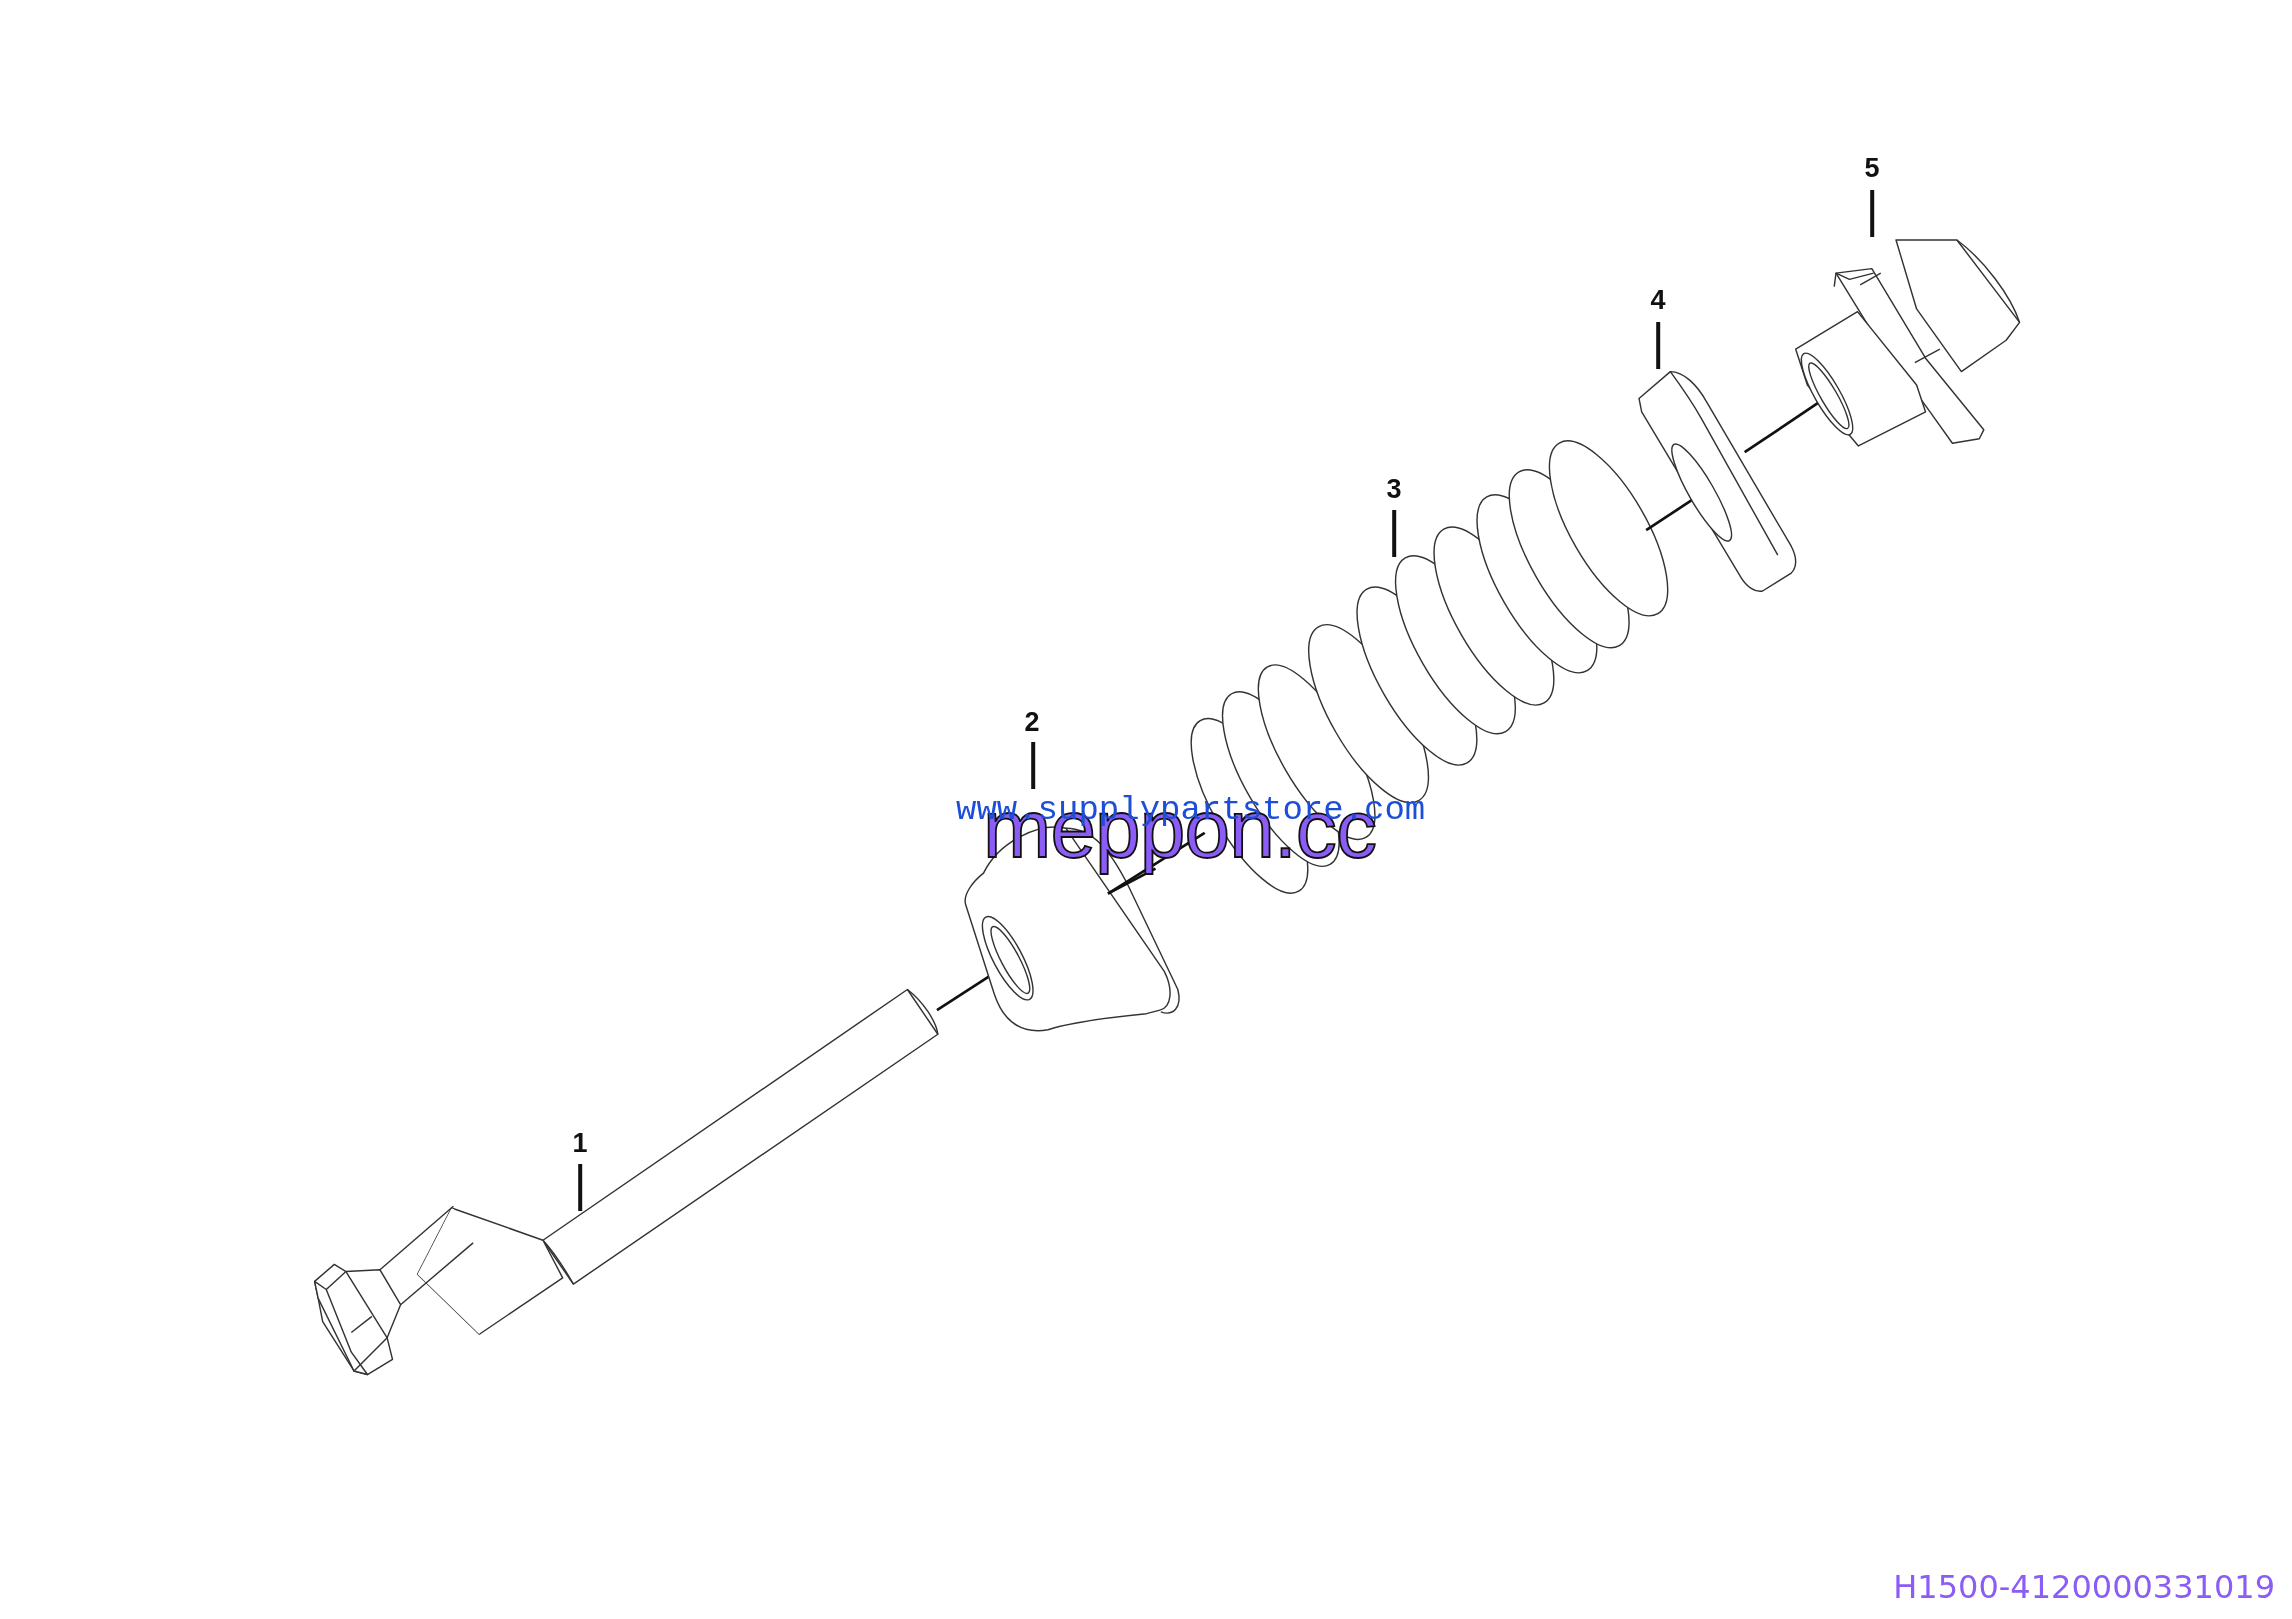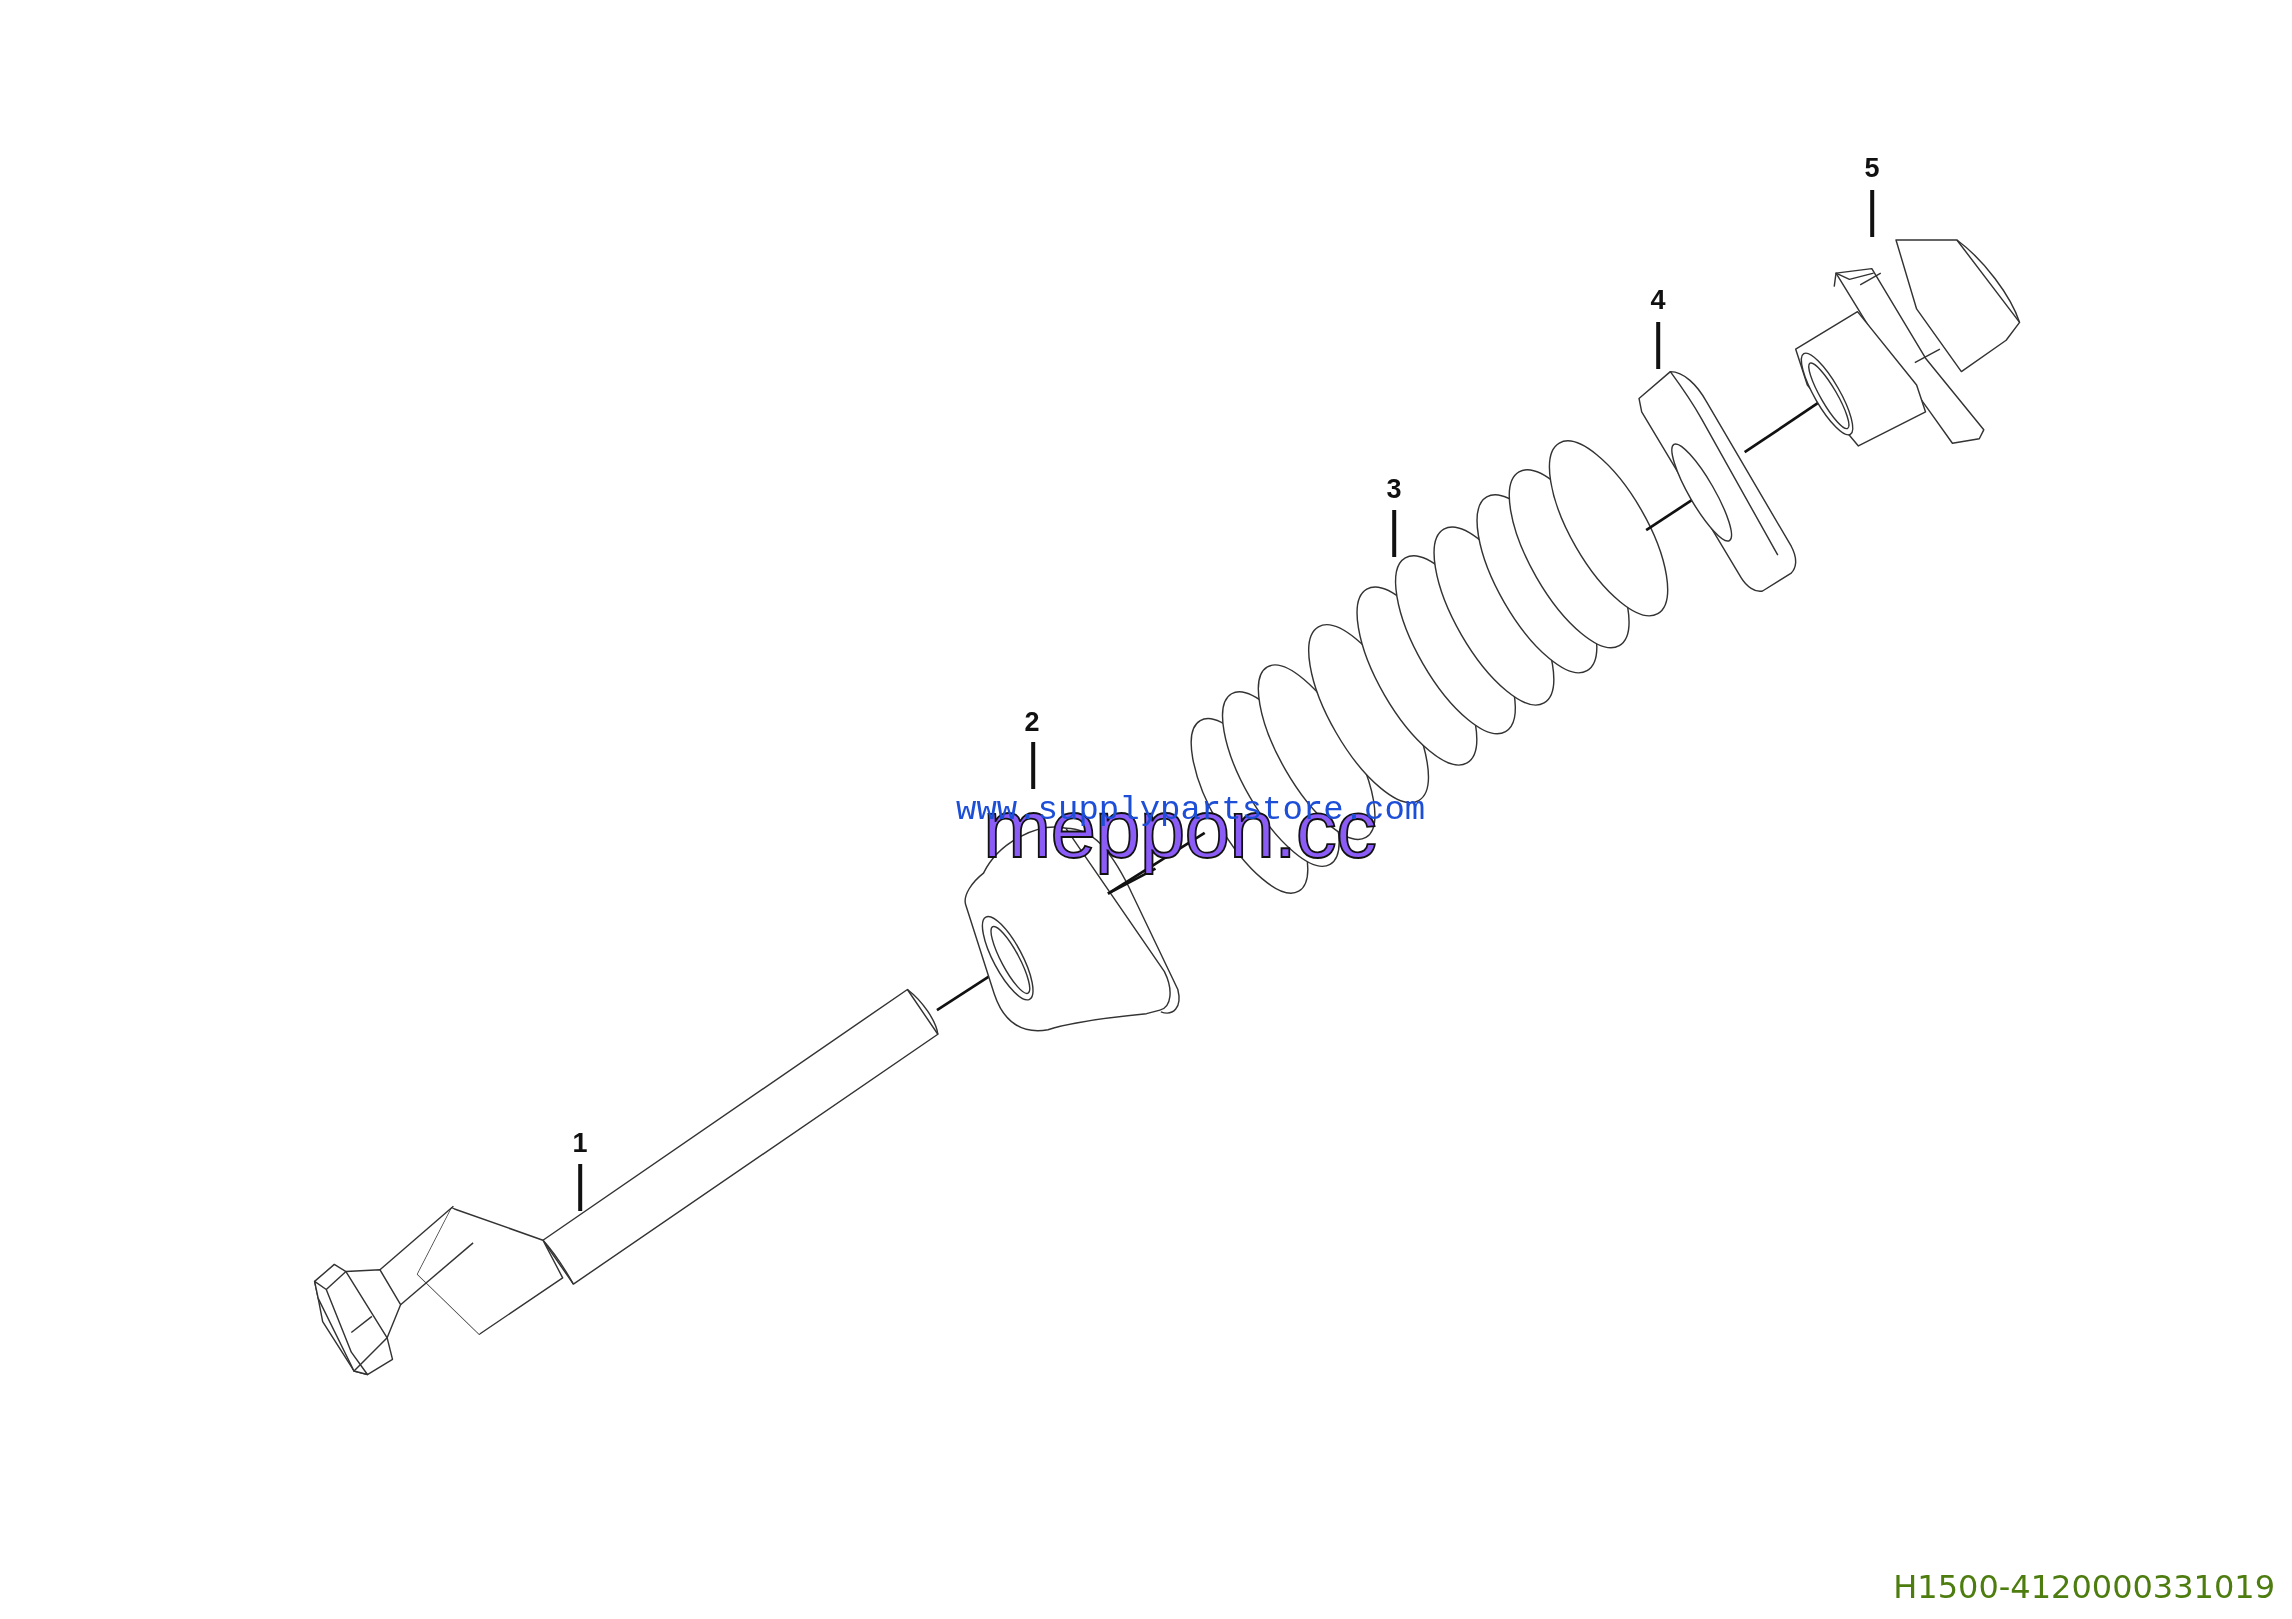--- a/index.html
+++ b/index.html
@@ -2,21 +2,21 @@
 <html style="font-size:14.3px"><head>
 <meta charset="utf-8">
 <style>
   html, body { margin: 0; padding: 0; background: #ffffff; }
   body { width: 2293px; height: 1619px; position: relative; overflow: hidden; font-family: "Liberation Sans", sans-serif; }
   #diagram { position: absolute; left: 0; top: 0; width: 2293px; height: 1619px; }
   .callout-label { position: absolute; font-family: "Liberation Sans", sans-serif; font-weight: bold; font-size: 27px; color: #111; transform: translateX(-50%); line-height: 1; }
   .callout-line { position: absolute; width: 3.6px; background: #111; transform: translateX(-50%); }
   .wm-outline { position: absolute; left: 983px; top: 788px; font-family: "Liberation Sans", sans-serif; font-size: 82px; color: #8b5cf6; -webkit-text-stroke: 1.8px #111; letter-spacing: -0.9px; line-height: 1; white-space: nowrap; }
   .wm-url { position: absolute; left: 956px; top: 793px; font-family: Liberation Mono, monospace; font-size: 34px; color: #1d4ed8; line-height: 1; white-space: nowrap; }
-  .figure-id { position: absolute; right: 18px; bottom: 16px; font-family: "DejaVu Sans", sans-serif; font-size: 32px; color: #4d7c0f; line-height: 1; }
+  .figure-id { position: absolute; right: 18px; bottom: 16px; font-family: "DejaVu Sans", sans-serif; font-size: 32px; color: #8b5cf6; line-height: 1; }
 </style>
 </head>
 <body>
 
 <svg id="diagram" viewBox="0 0 2560 1808" xmlns="http://www.w3.org/2000/svg">
   <g fill="#fff" stroke="#333" stroke-width="1.6" stroke-linejoin="round">
 
     <g>
 
       <polygon points="606,1385 1013,1105 1047,1155 640,1434"></polygon>

